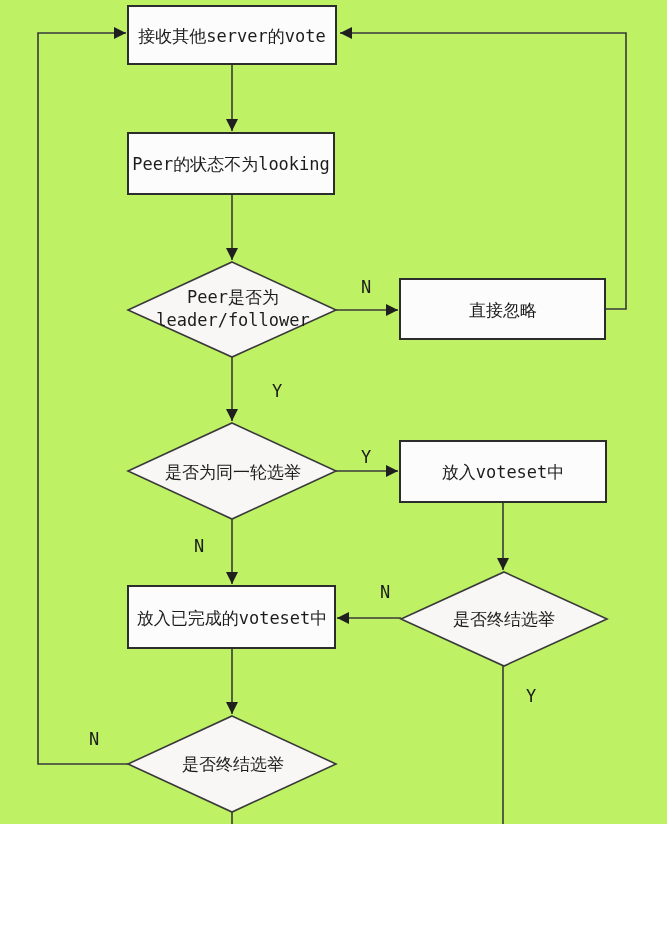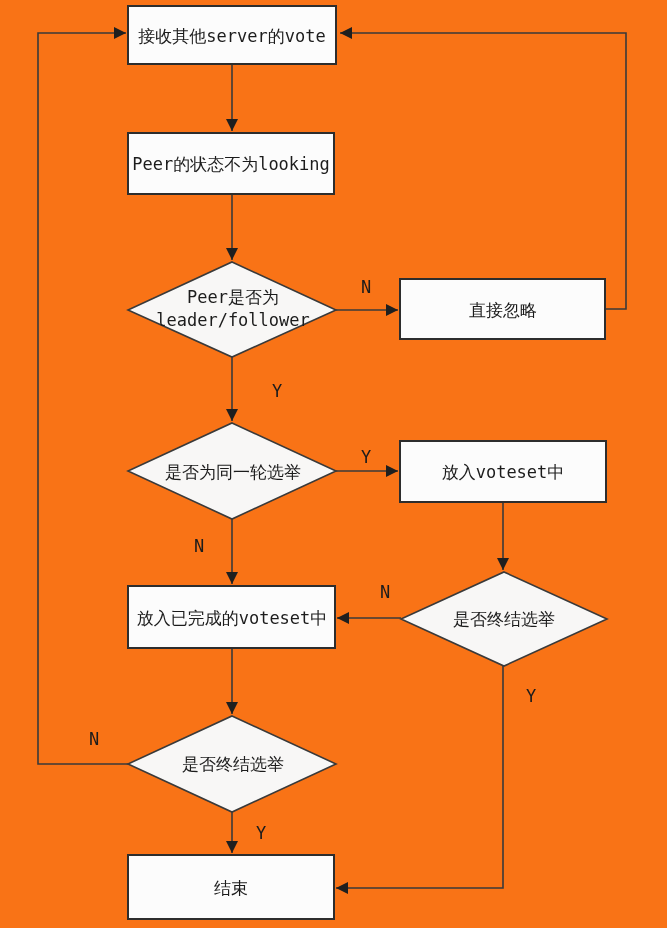--- a/index.html
+++ b/index.html
@@ -3,22 +3,22 @@
 <meta charset="utf-8">
 <style>
   html, body {
     margin: 0;
     padding: 0;
     font-family: "DejaVu Sans Mono", "Liberation Mono", monospace;
   }
   .stage {
     position: relative;
     width: 667px;
-    height: 928px;
-    background: #f97316;
+    height: 824px;
+    background: #bef264;
     overflow: hidden;
     text-align: center;
   }
   svg { display: block; }
   .node-rect {
     fill: #fcfcfc;
     stroke: #2d2d2d;
     stroke-width: 2;
   }
   .node-diamond {

